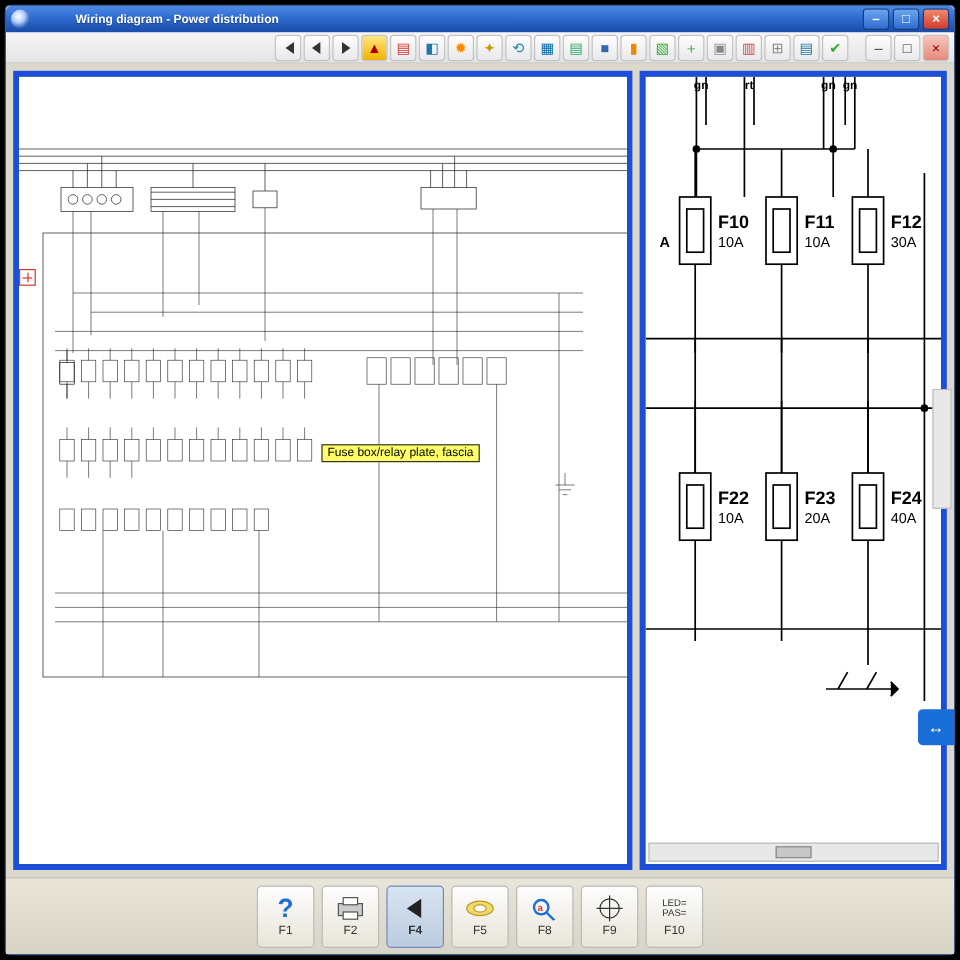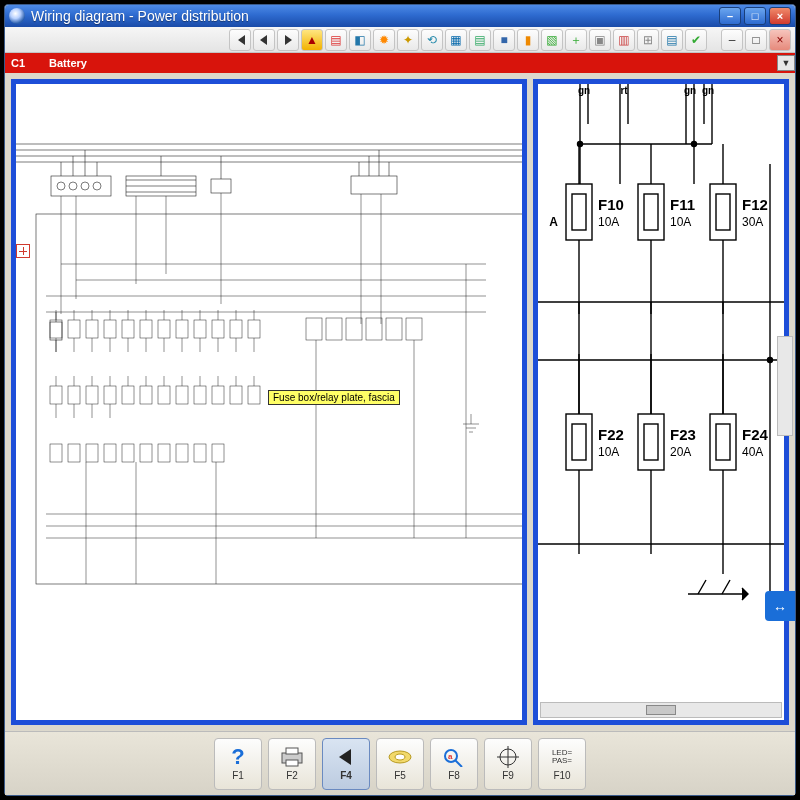--- a/index.html
+++ b/index.html
@@ -1,20 +1,20 @@
 <!DOCTYPE html>
 <html><head>
 <meta charset="utf-8">
 <style>
   * { box-sizing: border-box; }
   html, body { margin:0; padding:0; width:800px; height:800px; font-family: Tahoma, Arial, sans-serif; font-size:11px; background:#000; overflow:hidden; }
   .window { position:absolute; left:4px; top:4px; width:792px; height:792px; background:#ece9d8; border:1px solid #3a5a8a; border-radius:4px; display:flex; flex-direction:column; }
   .titlebar { height:22px; background:linear-gradient(to bottom,#4d8ae6,#2e6bd0 45%,#1a4ba8); display:flex; align-items:center; color:#fff; padding:0 4px; border-radius:4px 4px 0 0; }
   .titlebar .appicon { width:16px; height:16px; background:radial-gradient(circle at 40% 35%,#fff,#b7d0ff 35%,#2b5fad 70%); border-radius:50%; margin-right:6px; }
-  .titlebar .title { font-size:14px; font-weight:normal; text-shadow:0 1px 1px rgba(0,0,0,.4); }
+  .titlebar .title { font-size:10px; font-weight:bold; text-shadow:0 1px 1px rgba(0,0,0,.4);margin-left:32px; }
   .titlebar .winbtns { margin-left:auto; display:flex; gap:3px; }
   .titlebar .winbtn { width:22px; height:18px; border:1px solid #1a3f7a; border-radius:3px; display:flex; align-items:center; justify-content:center; font-size:11px; font-weight:bold; color:#fff; background:linear-gradient(#6aa6f0,#2e6bd0); }
   .titlebar .winbtn.close { background:linear-gradient(#f08a6a,#d03a2e); }
   .toolbar { height:26px; background:linear-gradient(#f6f6f6,#e4e4e4); border-bottom:1px solid #c4c4c4; display:flex; align-items:center; padding:0 4px; gap:2px; }
   .tspacer { flex:1; }
   .tbtn { width:22px; height:22px; border:1px solid #c4c4c4; border-radius:3px; background:linear-gradient(#fdfdfd,#e9e9e9); display:flex; align-items:center; justify-content:center; font-size:12px; line-height:1; color:#333; }
   .tbtn svg { width:14px; height:14px; }
   .redbar { height:20px; background:#d8140c; display:flex; align-items:center; color:#fff; font-weight:bold; padding-left:6px; gap:24px; }
   .redbar .dd { margin-left:auto; width:18px; height:16px; background:#e8e8e8; border:1px solid #888; display:flex; align-items:center; justify-content:center; color:#333; font-size:9px; }
   .content { flex:1; display:flex; background:#dcd8cc; position:relative; }
@@ -86,25 +86,20 @@
     <div class="tbtn" style="color:#c44">▥</div>
     <div class="tbtn" style="color:#888">⊞</div>
     <div class="tbtn" style="color:#27a">▤</div>
     <div class="tbtn" style="color:#3a3">✔</div>
     <div style="width:10px"></div>
     <div class="tbtn">–</div>
     <div class="tbtn">□</div>
     <div class="tbtn" style="background:linear-gradient(#f6c4bc,#e68a7c);color:#800">×</div>
   </div>
 
-  <div class="redbar">
-    <span>C1</span>
-    <span>Battery</span>
-    <div class="dd">▼</div>
-  </div>
 
   <div class="content">
 
     <div class="panel left-panel">
       <div class="red-handle"></div>
       <svg class="diagram-svg" width="560" height="560" viewBox="0 0 560 560">
         <g stroke="#222" stroke-width="0.6" fill="none">
 
           <line x1="0" y1="60" x2="560" y2="60"></line>
           <line x1="0" y1="66" x2="560" y2="66"></line>

